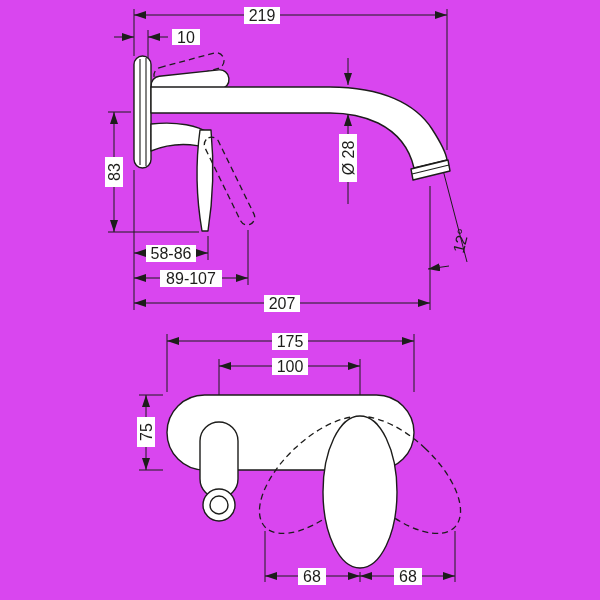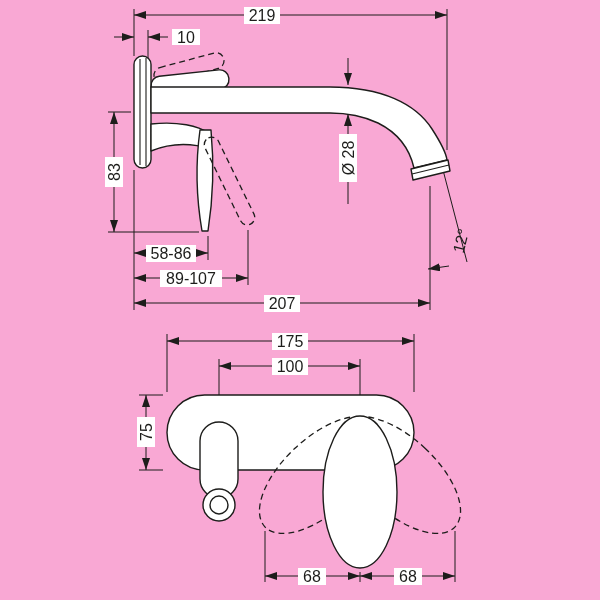--- a/index.html
+++ b/index.html
@@ -1,16 +1,16 @@
 <!DOCTYPE html>
 <html><head>
 <meta charset="utf-8">
 <style>
   html,body{margin:0;padding:0;background:#ffffff;}
-  .canvas{width:600px;height:600px;background:#f9a8d4;position:relative;overflow:hidden;}
+  .canvas{width:600px;height:600px;background:#d946ef;position:relative;overflow:hidden;}
   svg{display:block;}
   text{font-family:"Liberation Sans","DejaVu Sans",sans-serif;font-size:16px;fill:#1d1d1b;}
   .part{fill:#ffffff;stroke:#1d1d1b;stroke-width:1.4;stroke-linejoin:round;}
   .part-line{fill:none;stroke:#1d1d1b;stroke-width:1.1;}
   .dashed{fill:none;stroke:#1d1d1b;stroke-width:1.3;stroke-dasharray:6 4;}
   .dim{fill:none;stroke:#1d1d1b;stroke-width:1;}
   .wit{fill:none;stroke:#1d1d1b;stroke-width:1;}
   .lbl-bg{fill:#ffffff;stroke:none;}
   .lbl{text-anchor:middle;}
 </style>

